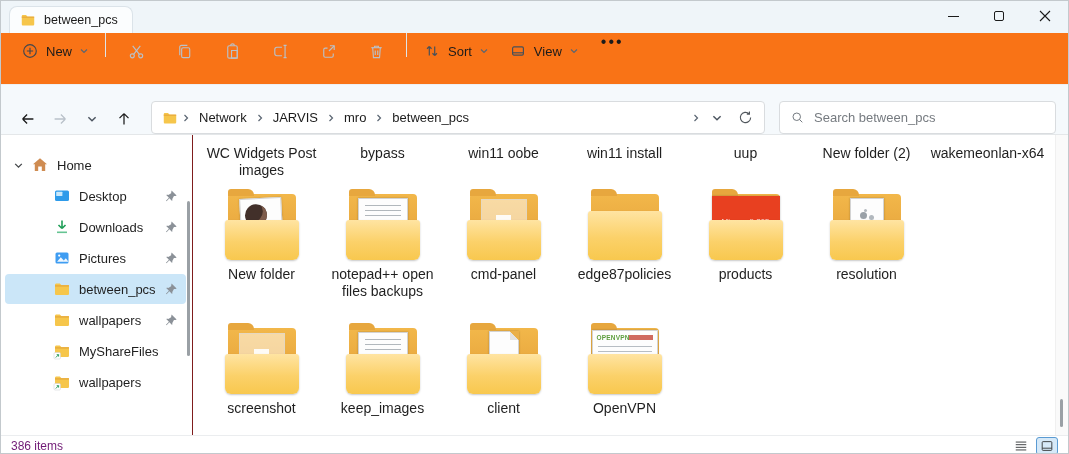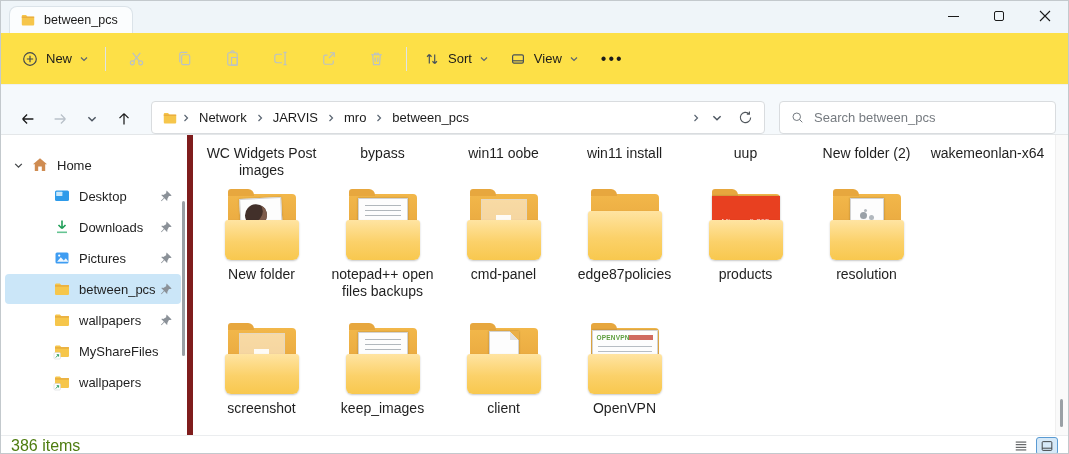--- a/index.html
+++ b/index.html
@@ -14,21 +14,21 @@
   .tab {
     margin-left:8px; height:27px; min-width:118px; display:flex; align-items:center; gap:8px;
     background:#fbfdfe; border:1px solid #dbe3e9; border-bottom:none;
     border-radius:8px 8px 0 0; padding:0 14px 0 10px; font-size:12.5px; color:#1b1b1b;
   }
   .win-controls { margin-left:auto; display:flex; align-self:flex-start; }
   .win-btn { width:46px; height:30px; display:flex; align-items:center; justify-content:center; }
   .glyph-min { width:11px; height:1px; background:#1b1b1b; }
   .glyph-max { width:10px; height:10px; border:1px solid #1b1b1b; border-radius:2px; }
   
-  .toolbar { height:52px; display:flex; align-items:center; background:#fde047; padding:0 10px; border-bottom:1px solid #edf0f2; }
+  .toolbar { height:52px; display:flex; background:#f97316; padding:0 10px; border-bottom:1px solid #edf0f2; }
   .tb-btn { display:flex; align-items:center; gap:7px; height:36px; padding:0 10px; border-radius:4px; font-size:13px; color:#1b1b1b; }
   .tb-iconbtn { width:48px; height:36px; display:flex; align-items:center; justify-content:center; border-radius:4px; }
   .tb-divider { width:1px; height:24px; background:#dfe4e8; margin:0 6px; }
   .tb-more { font-size:16px; letter-spacing:2px; color:#1b1b1b; padding:0 12px; }
   
   .navbar { height:50px; display:flex; align-items:flex-end; background:#f5f9fc; padding:0 12px; border-bottom:1px solid #e4e7e9; gap:2px; }
   .nav-btn { width:30px; height:30px; display:flex; align-items:center; justify-content:center; border-radius:4px; }
   .addressbar {
     margin-left:10px; height:33px; flex:0 0 614px; background:#fff; border:1px solid #d9dcdf;
     border-radius:4px; display:flex; align-items:center; padding:0 6px 0 10px; gap:2px;
@@ -39,21 +39,21 @@
   .crumb-sep { width:10px; height:10px; margin:0 1px; }
   .searchbar {
     margin-left:12px; height:33px; flex:1; background:#fff; border:1px solid #d9dcdf; border-radius:4px;
     display:flex; align-items:center; padding:0 10px; gap:9px;
   }
   .searchbar input { border:none; outline:none; flex:1; font-size:13px; color:#1b1b1b; background:transparent;
     font-family:"Liberation Sans","DejaVu Sans",sans-serif; }
   .searchbar input::placeholder { color:#767b80; }
   
   .main { display:flex; height:300px; background:#fff; }
-  .sidebar { width:192px; position:relative; padding-top:14px; border-right:6px solid #7f1d1d; }
+  .sidebar { width:192px; position:relative; padding-top:14px; border-right:1px solid #7f1d1d; }
   .side-item { display:flex; align-items:center; height:30px; margin:1px 6px 1px 4px; border-radius:4px;
     padding-left:8px; font-size:13px; color:#1f1f1f; }
   .side-item.level-1 { padding-left:30px; }
   .side-item.selected { background:#cbe6f8; }
   .sv-exp { width:16px; display:flex; align-items:center; visibility:hidden; }
   .side-item.expander .sv-exp { visibility:visible; }
   .sv-icon { width:18px; height:18px; margin:0 8px 0 2px; flex:0 0 auto; }
   .sv-icon svg { display:none; width:18px; height:18px; }
   .side-item[data-icon="home"] .i-home,
   .side-item[data-icon="desktop"] .i-desktop,
@@ -115,21 +115,21 @@
   [data-preview="openvpn"] .fi-prev-text { display:block; position:absolute; top:3px; left:4px; font-size:6.5px;
     font-weight:bold; color:#5e9e3e; letter-spacing:.2px; }
   [data-preview="openvpn"] .fi-prev::before { content:""; position:absolute; top:4px; right:4px; width:24px; height:5px;
     background:#c0392b; opacity:.75; }
   [data-preview="openvpn"] .fi-prev::after { content:""; position:absolute; left:5px; right:5px; top:15px; height:14px;
     background:repeating-linear-gradient(180deg,#b7bdc3 0 1px,transparent 1px 4.5px); }
   .content-scroll-track { position:absolute; top:0; right:0; width:13px; height:100%; background:#fafafa; border-left:1px solid #f0f0f0; }
   .content-scroll-thumb { position:absolute; right:5px; bottom:8px; width:3px; height:28px; background:#9aa0a5; border-radius:2px; }
   
   .statusbar { height:20px; background:#fff; border-top:1px solid #ebedef; display:flex; align-items:center; padding:0 10px; }
-  .status-count { font-size:16px; color:#4d7c0f; }
+  .status-count { font-size:12px; color:#701a75; }
   .status-views { margin-left:auto; display:flex; align-items:center; gap:4px; }
   .view-toggle { width:22px; height:18px; display:flex; align-items:center; justify-content:center; border-radius:3px; border:1px solid transparent; }
   .view-toggle.active { background:#d6e9f8; border-color:#5b9bd3; }
 </style>
 </head>
 <body>
 
 <div class="window">
 
   <div class="titlebar">

